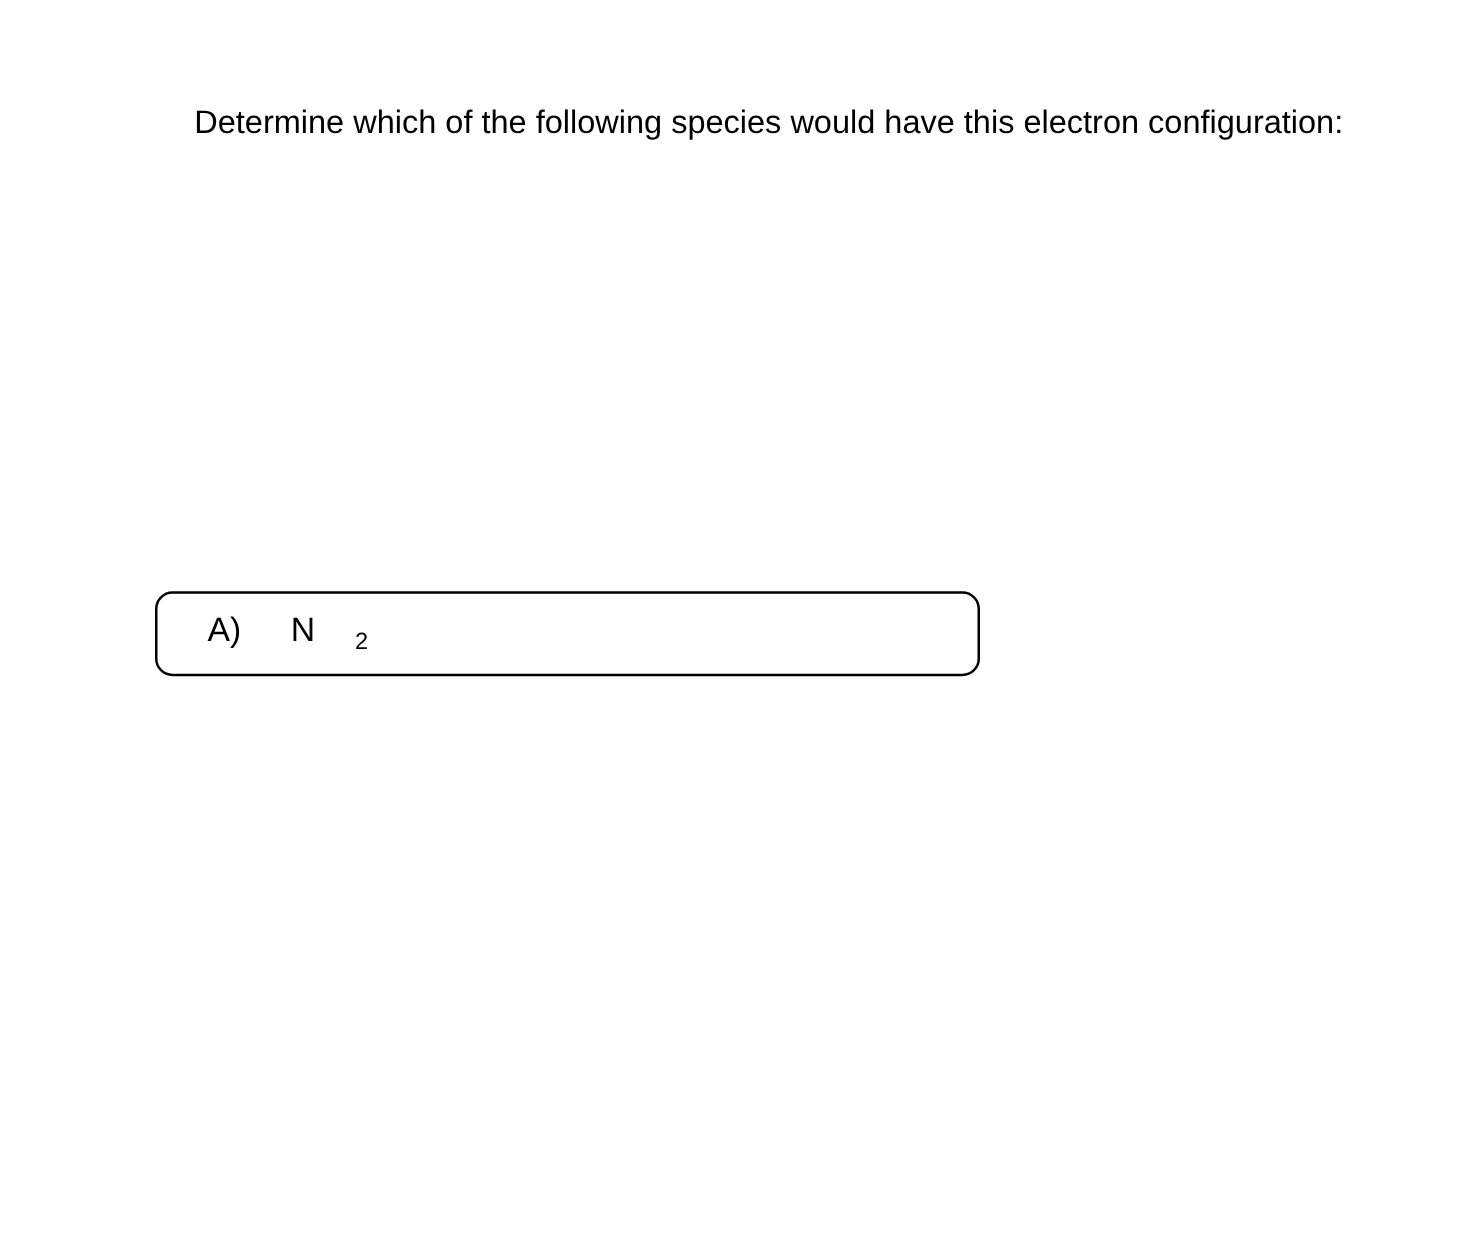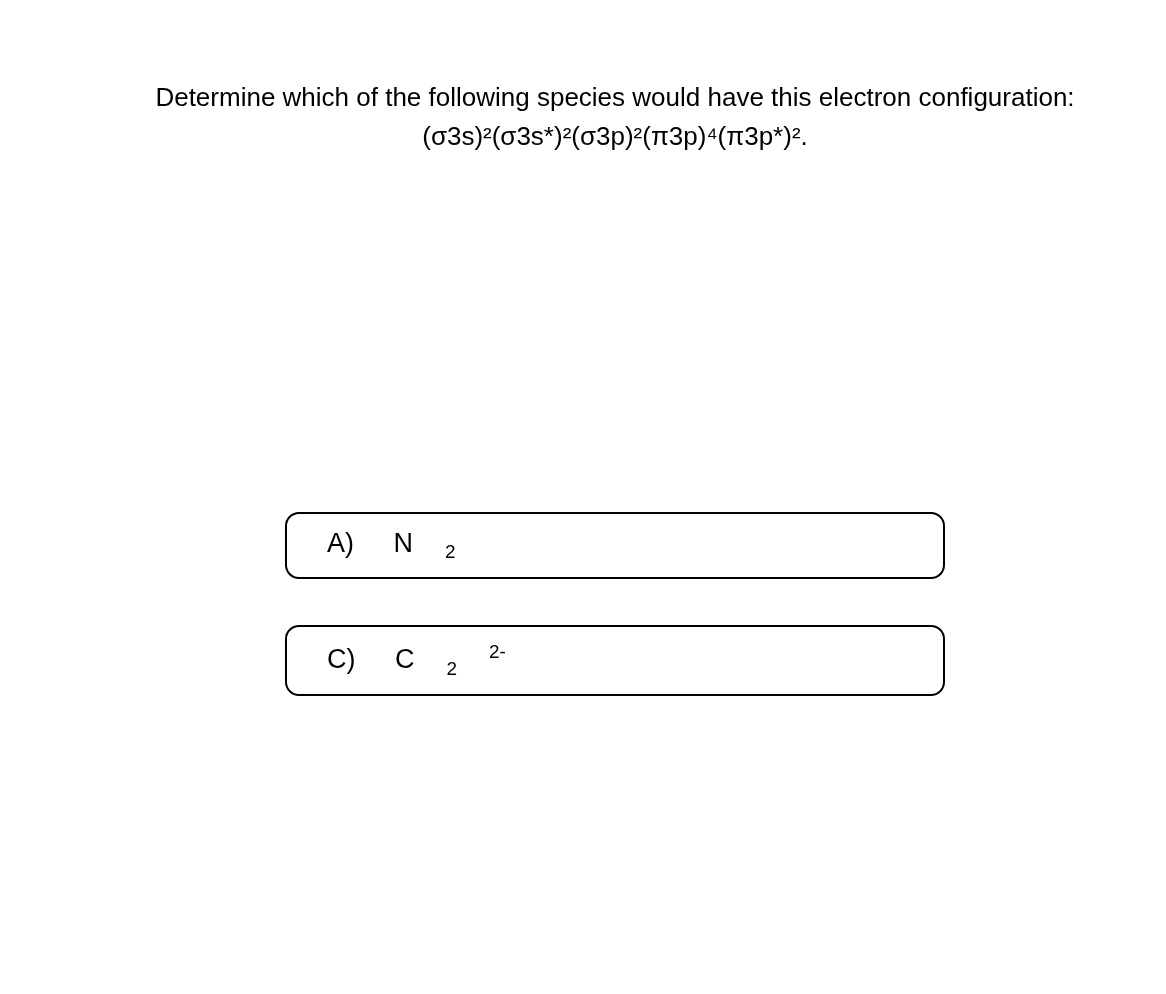--- a/index.html
+++ b/index.html
@@ -16,21 +16,20 @@
     }
     .question-text {
       font-size: 26px;
       text-align: center;
       line-height: 1.5;
       color: #000;
       margin-bottom: 340px;
     }
     .options-container {
       display: flex;
-      flex-direction: column;
       align-items: center;
       gap: 14px;
     }
     .option {
       width: 660px;
       border: 2.5px solid #000;
       border-radius: 14px;
       padding: 14px 24px;
       font-size: 27px;
       color: #000;
@@ -45,31 +44,26 @@
     sup {
       font-size: 0.7em;
       vertical-align: super;
     }
   </style>
 </head>
 <body>
 
 <div class="question-text">
   <span>Determine which of the following species would have this electron configuration:</span><br>
-  <span>(σ3s)²(σ3s*)²(σ3p)²(π3p)⁴(π3p*)².</span>
 </div>
 
 <div class="options-container">
 
   <div class="option">
     <span>A)</span>
     <span>N</span><sub>2</sub>
   </div>
 
 
-  <div class="option">
-    <span>C)</span>
-    <span>C</span><sub>2</sub><sup>2-</sup>
-  </div>
 
 
 
 </div>
 
 </body></html>

